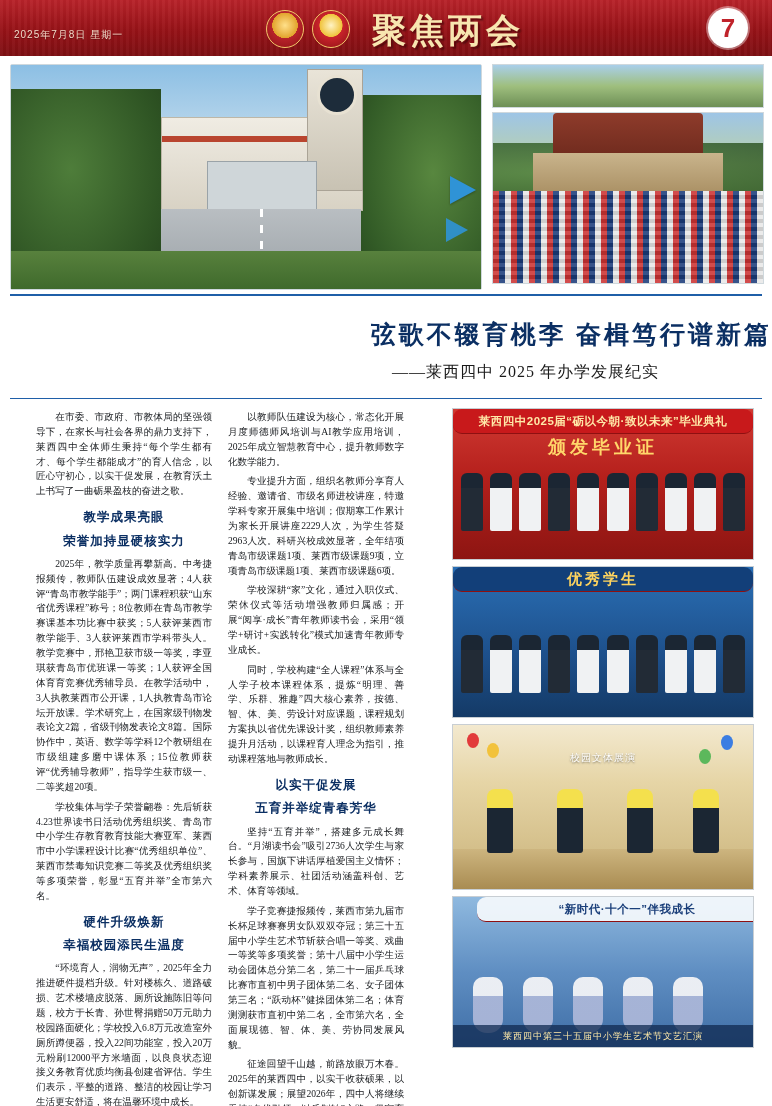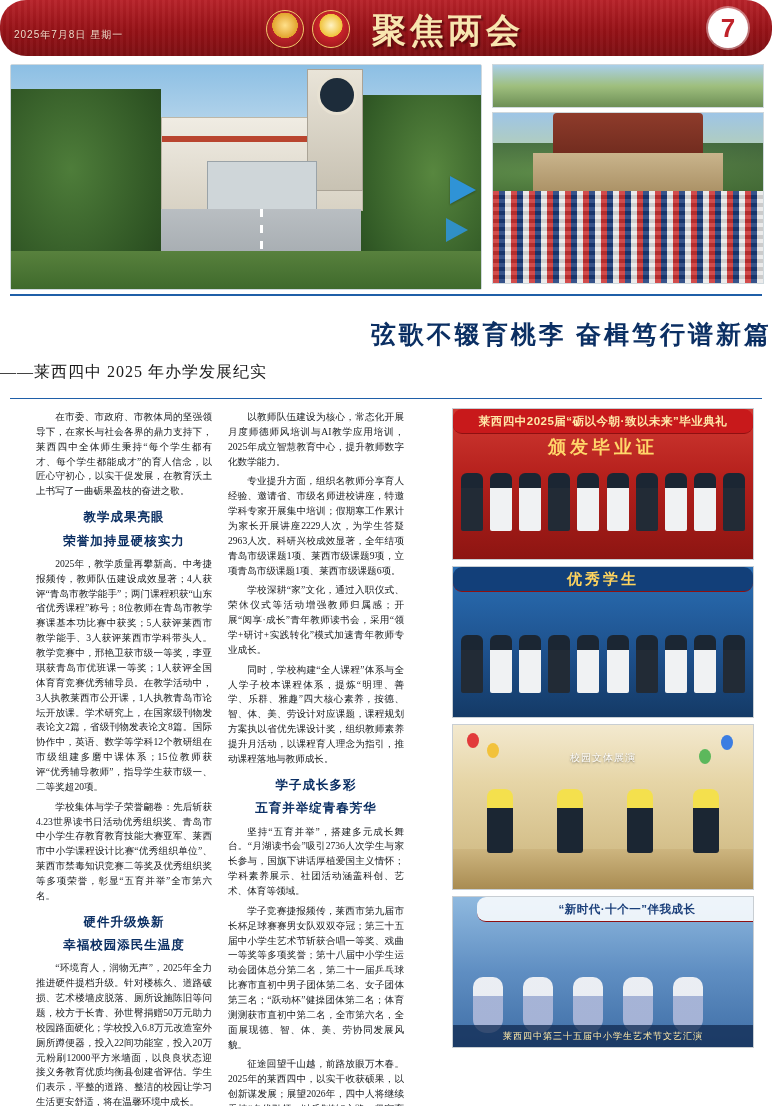--- a/index.html
+++ b/index.html
@@ -9,21 +9,20 @@
     font-family:"Liberation Serif","DejaVu Serif",serif;
     color:#111;
     position:relative;
     overflow:hidden;
   }
   
   .masthead{
     position:absolute;left:0;top:0;width:772px;height:56px;
     background:linear-gradient(180deg,#b8232a 0%,#961217 55%,#7d0f13 100%);
     overflow:hidden;
-    border-radius:26px;
   }
   .masthead:before{
     content:"";position:absolute;left:0;top:0;right:0;bottom:0;
     background:
       repeating-linear-gradient(90deg,rgba(255,255,255,0.05) 0 3px,rgba(0,0,0,0.05) 3px 6px);
     opacity:.6;
   }
   .mast-date{
     position:absolute;left:14px;top:28px;color:#f2d9c8;font-size:10px;
     letter-spacing:1px;font-family:"Liberation Sans",sans-serif;
@@ -104,21 +103,21 @@
   .arrow-1{left:440px;top:112px;border-top:14px solid transparent;border-bottom:14px solid transparent;border-left:26px solid #2f93d6;filter:drop-shadow(0 1px 1px rgba(0,0,0,.3));}
   .arrow-2{left:436px;top:154px;border-top:12px solid transparent;border-bottom:12px solid transparent;border-left:22px solid #2f93d6;opacity:.9;}
   
   .rule-top{position:absolute;left:10px;top:294px;width:752px;height:2px;background:#1f5fa8;}
   .headline{
     position:absolute;left:0;top:318px;width:772px;text-align:right;
     font-size:25px;font-weight:bold;letter-spacing:3px;color:#0b2f63;
     font-family:"Liberation Serif",serif;
   }
   .subheadline{
-    position:absolute;left:0;top:362px;width:659px;text-align:left;
+    position:absolute;left:0;top:362px;width:659px;text-align:right;
     font-size:16px;color:#1a1a1a;letter-spacing:1px;
   }
   .rule-mid{position:absolute;left:10px;top:398px;width:752px;height:1px;background:#1f5fa8;}
   
   .col{position:absolute;top:410px;width:176px;font-size:9.6px;line-height:1.55;
     text-align:justify;color:#15181c;}
   .col p{margin:0 0 5px 0;text-indent:2em;}
   .col1{left:36px;}
   .col2{left:228px;}
   .sec-head{
@@ -227,21 +226,21 @@
   <div class="sec-head">师建设深耕</div>
 
 </div>
 
 <div class="col col2">
   <p>以教师队伍建设为核心，常态化开展月度师德师风培训与AI教学应用培训，2025年成立智慧教育中心，提升教师数字化数学能力。</p>
   <p>专业提升方面，组织名教师分享育人经验、邀请省、市级名师进校讲座，特邀学科专家开展集中培训；假期寒工作累计为家长开展讲座2229人次，为学生答疑2963人次。科研兴校成效显著，全年结项青岛市级课题1项、莱西市级课题9项，立项青岛市级课题1项、莱西市级课题6项。</p>
   <p>学校深耕“家”文化，通过入职仪式、荣休仪式等活动增强教师归属感；开展“阅享·成长”青年教师读书会，采用“领学+研讨+实践转化”模式加速青年教师专业成长。</p>
   <p>同时，学校构建“全人课程”体系与全人学子校本课程体系，提炼“明理、善学、乐群、雅趣”四大核心素养，按德、智、体、美、劳设计对应课题，课程规划方案执以省优先课设计奖，组织教师素养提升月活动，以课程育人理念为指引，推动课程落地与教师成长。</p>
 
-  <div class="sec-head">学子成长多彩</div>
+  <div class="sec-head">以实干促发展</div>
   <div class="sec-sub">五育并举绽青春芳华</div>
 
   <p>坚持“五育并举”，搭建多元成长舞台。“月湖读书会”吸引2736人次学生与家长参与，国旗下讲话厚植爱国主义情怀；学科素养展示、社团活动涵盖科创、艺术、体育等领域。</p>
   <p>学子竞赛捷报频传，莱西市第九届市长杯足球赛赛男女队双双夺冠；第三十五届中小学生艺术节斩获合唱一等奖、戏曲一等奖等多项奖誉；第十八届中小学生运动会团体总分第二名，第二十一届乒乓球比赛市直初中男子团体第二名、女子团体第三名；“跃动杯”健操团体第二名；体育测测获市直初中第二名，全市第六名，全面展现德、智、体、美、劳协同发展风貌。</p>
   <p>征途回望千山越，前路放眼万木春。2025年的莱西四中，以实干收获硕果，以创新谋发展；展望2026年，四中人将继续秉持“名优引领、以质制转”之路，坚守育人初心，同心戮力，在教育强国建设的征程上勇毅前行，续写更加辉煌的育人新篇！</p>
 </div>
 
 <div class="rail">
 
   <div class="pic pic-1">

